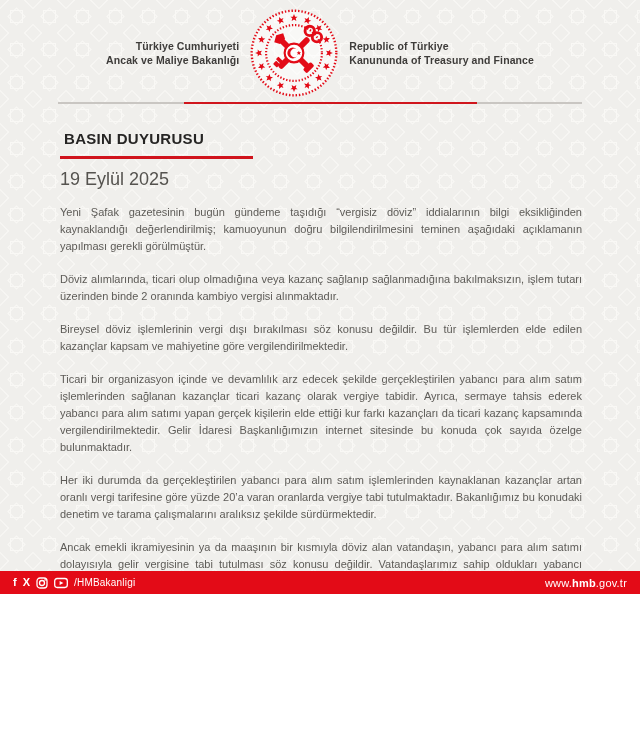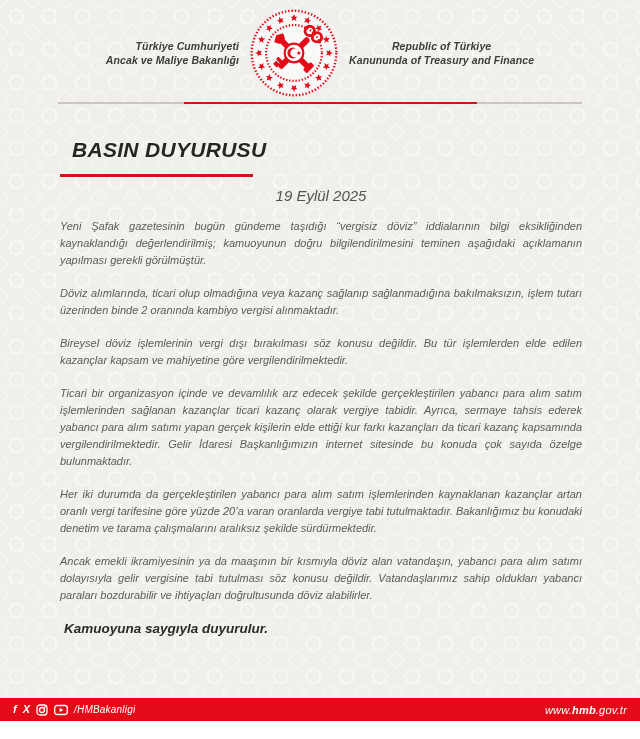--- a/index.html
+++ b/index.html
@@ -1,41 +1,41 @@
 <!DOCTYPE html>
 <html><head>
 <meta charset="utf-8">
 <style>
   html,body{margin:0;padding:0;}
   body{font-family:"Liberation Sans",sans-serif;}
-  .page{position:relative;width:640px;height:721px;overflow:hidden;background:#fde047;font-style:italic;}
+  .page{position:relative;width:640px;height:594px;overflow:hidden;background:#fde047;}
   .bg-pattern{position:absolute;inset:0;z-index:0;}
   .layer{position:relative;z-index:1;}
 
   
   .header{padding-top:8px;}
   .header-inner{display:flex;align-items:center;justify-content:center;gap:10px;height:90px;}
   .org-block{color:#3e3c3a;font-size:10.5px;line-height:14px;font-weight:bold;letter-spacing:.1px;}
   .org-left{text-align:right;}
-  .org-right{text-align:center;}
+  .org-right{text-align:left;}
   .emblem{width:90px;height:90px;flex:0 0 auto;}
 
   
   .divider{display:flex;height:2px;margin:4px 58px 0 58px;}
   .divider .seg-gray{background:#c9c6c2;}
   .divider .seg-red{background:#d0161d;}
   .divider .g1{width:24%;}
   .divider .r{width:56%;}
   .divider .g2{width:20%;}
 
   
   .main{padding:22px 58px 0 60px;}
-  .page-title{margin:12px;font-size:21px;font-weight:bold;color:#262524;letter-spacing:.3px;}
+  .page-title{margin:4px;font-size:15px;font-weight:bold;color:#262524;letter-spacing:.3px;}
   .title-underline{width:193px;height:3px;background:#d0131c;margin-top:9px;}
-  .doc-date{text-align:center;font-size:15px;color:#55534f;margin-top:10px;margin-bottom:14px;}
+  .doc-date{text-align:left;font-size:18px;color:#55534f;margin-top:10px;margin-bottom:14px;}
   .body-par{margin:8px 0 16px 0;font-size:11px;line-height:17px;color:#5d5b57;text-align:justify;}
   .closing{margin:2px 0 0 4px;font-size:13.5px;line-height:17px;color:#2b2a28;font-weight:bold;}
 
   
   .footer{position:absolute;left:0;right:0;bottom:0;height:23px;background:#e30b17;
           display:flex;align-items:center;justify-content:space-between;padding:0 13px;z-index:2;}
   .social{display:flex;align-items:center;gap:6px;color:#fff;}
   .social .glyph{font-size:11px;font-weight:bold;line-height:1;color:#fff;}
   .social svg{display:block;}
   .social-handle{font-size:10px;color:#fff;margin-left:0;letter-spacing:.2px;}

